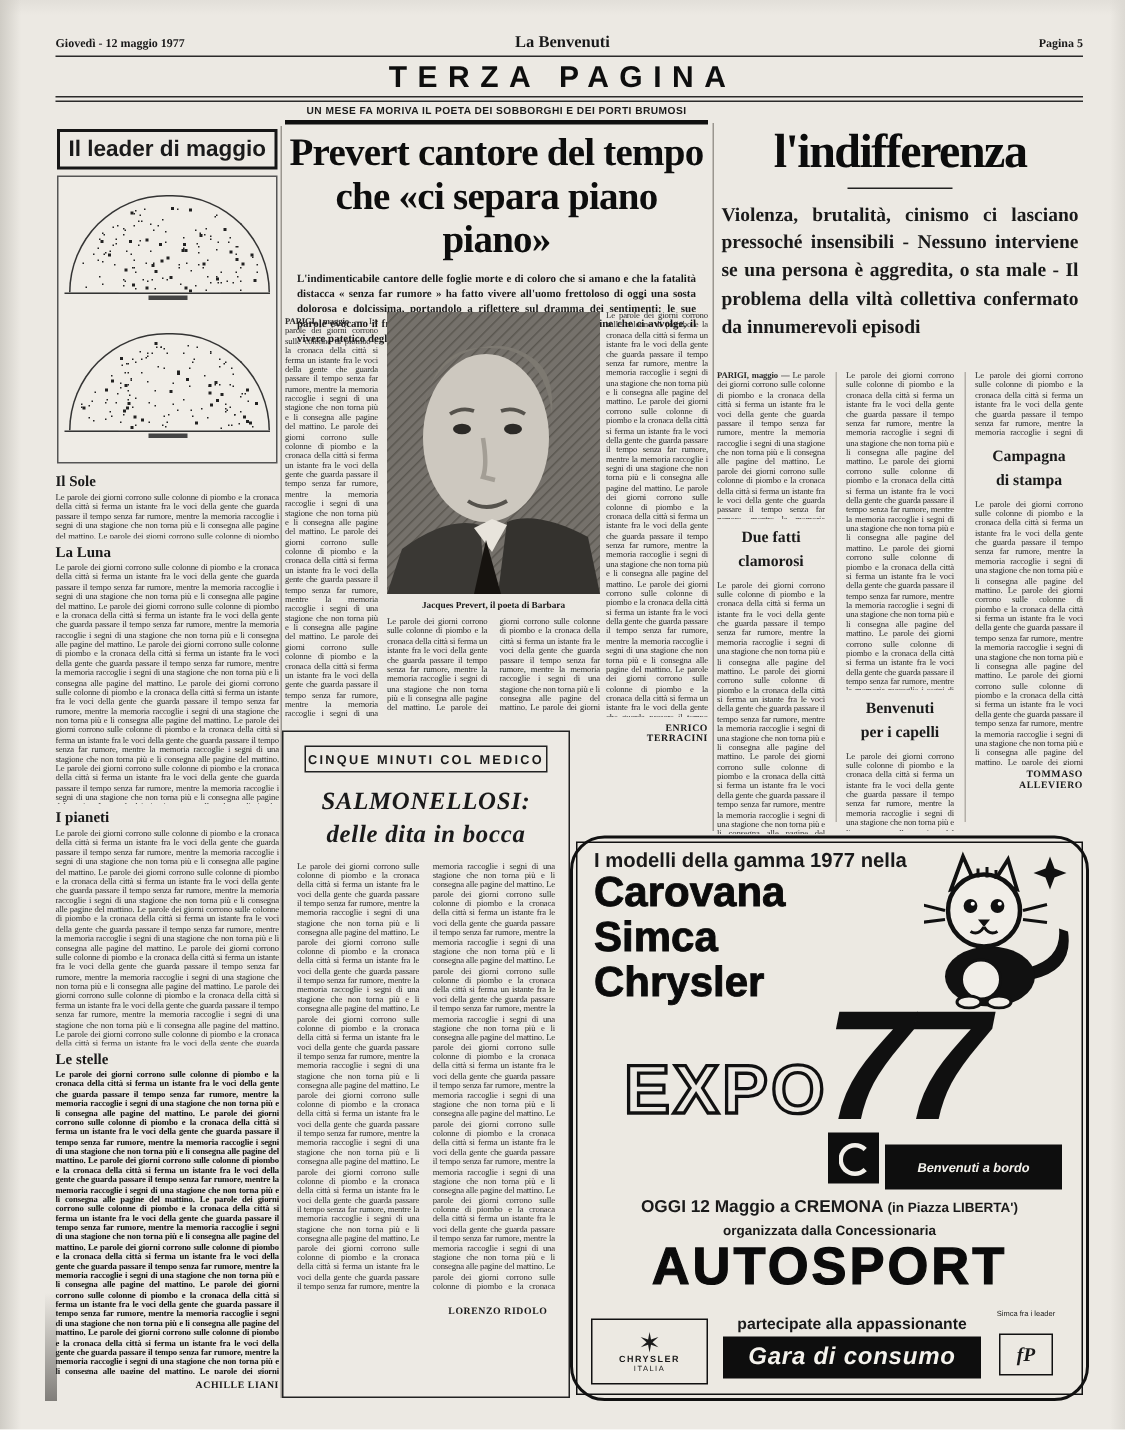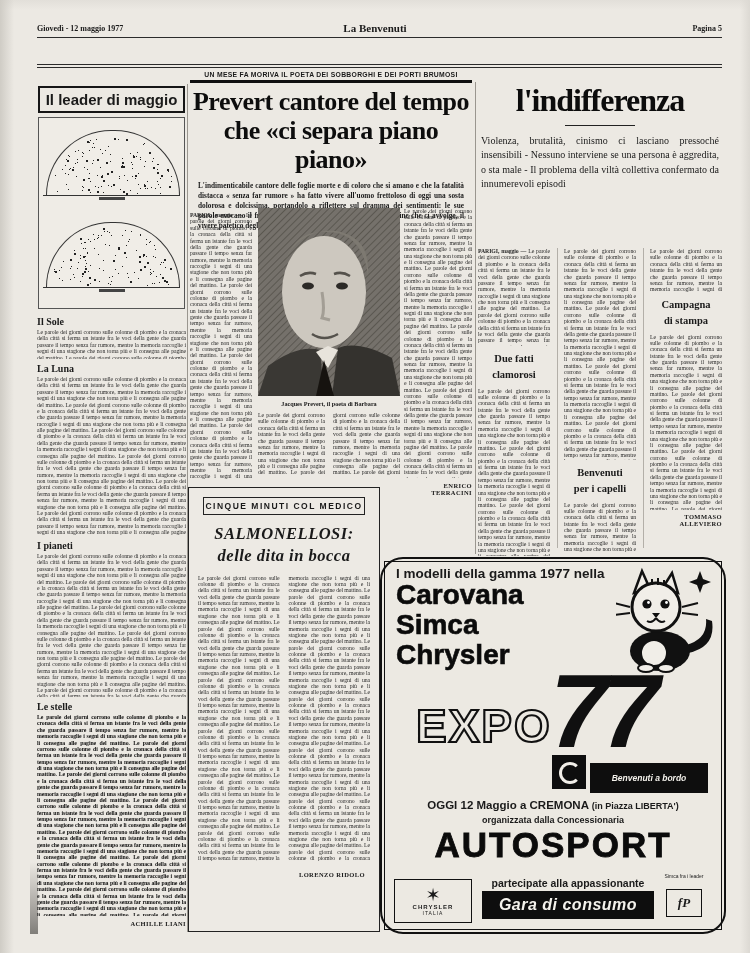--- a/index.html
+++ b/index.html
@@ -35,21 +35,21 @@
   .lead{font-size:7.3px;font-weight:bold;text-align:justify;line-height:1.35;padding:0 8px;filter:blur(.15px);}
   .caption{font-size:6.2px;font-weight:bold;text-align:center;}
   
   .medbox{border:1px solid #222;background:#edeae4;}
   .rubric{border:1px solid #222;margin:9px 14px 0 14px;text-align:center;font-weight:bold;font-size:8.5px;
           letter-spacing:1.5px;padding:3px 0;}
   .medtitle{font-style:italic;font-weight:bold;text-align:center;font-size:16.5px;line-height:1.32;margin-top:8px;letter-spacing:.5px;}
   .medcols{columns:2;column-gap:9px;margin:8px 9px 0 9px;height:292px;overflow:hidden;}
   
   .rheadline{font-weight:bold;text-align:center;line-height:1.05;letter-spacing:-1px;color:#0c0c0c;}
-  .standfirst{font-size:10px;font-weight:normal;text-align:justify;line-height:1.45;filter:blur(.15px);}
+  .standfirst{font-size:13px;font-weight:bold;text-align:justify;line-height:1.45;filter:blur(.15px);}
   .colhead{font-weight:bold;text-align:center;font-size:10.5px;line-height:1.5;margin:5px 0;}
   
   .adbox{border:2px solid #111;background:#ece9e2;}
   .adinner{position:absolute;inset:2px;border:1px solid #111;}
   .adbrand{font-weight:bold;font-size:28px;line-height:1.02;letter-spacing:0;color:#0b0b0b;
            -webkit-text-stroke:.6px #0b0b0b;}
   .expo{font-weight:bold;font-size:46px;letter-spacing:2px;color:#ece9e2;-webkit-text-stroke:2.2px #111;}
   .expo77{font-weight:bold;font-style:italic;font-size:104px;line-height:1;color:#101010;letter-spacing:-6px;}
   .welcomebar{background:#0e0e0e;color:#f4f2ec;font-style:italic;font-weight:bold;font-size:8.5px;
               display:flex;align-items:center;justify-content:center;}
@@ -59,20 +59,21 @@
 </style>
 </head>
 <body>
 
 <div id="paper">
 
   <div class="abs hdr-small" style="left:37px;top:24px;">Giovedì - 12 maggio 1977</div>
   <div class="abs" style="left:0;top:22px;width:750px;text-align:center;font-weight:bold;font-size:11px;">La Benvenuti</div>
   <div class="abs hdr-small" style="right:28px;top:24px;">Pagina 5</div>
   <div class="rule" style="left:37px;top:37px;width:685px;height:1px;"></div>
+  <div class="abs sans" style="left:0;top:41px;width:750px;text-align:center;font-weight:bold;font-size:20px;letter-spacing:7px;color:#0e0e0e;">TERZA PAGINA</div>
   <div class="rule" style="left:37px;top:64px;width:685px;height:1px;"></div>
   <div class="rule" style="left:37px;top:67px;width:685px;height:1px;"></div>
 
   <div class="vrule" style="left:187px;top:84px;height:848px;"></div>
   <div class="vrule" style="left:475px;top:82px;height:472px;"></div>
 
   <div class="abs" style="left:37px;top:86px;width:149px;">
     <div class="skybox-title sans">Il leader di maggio</div>
     <div class="chartframe">
       <div class="dome starfield" style="top:12px;">

